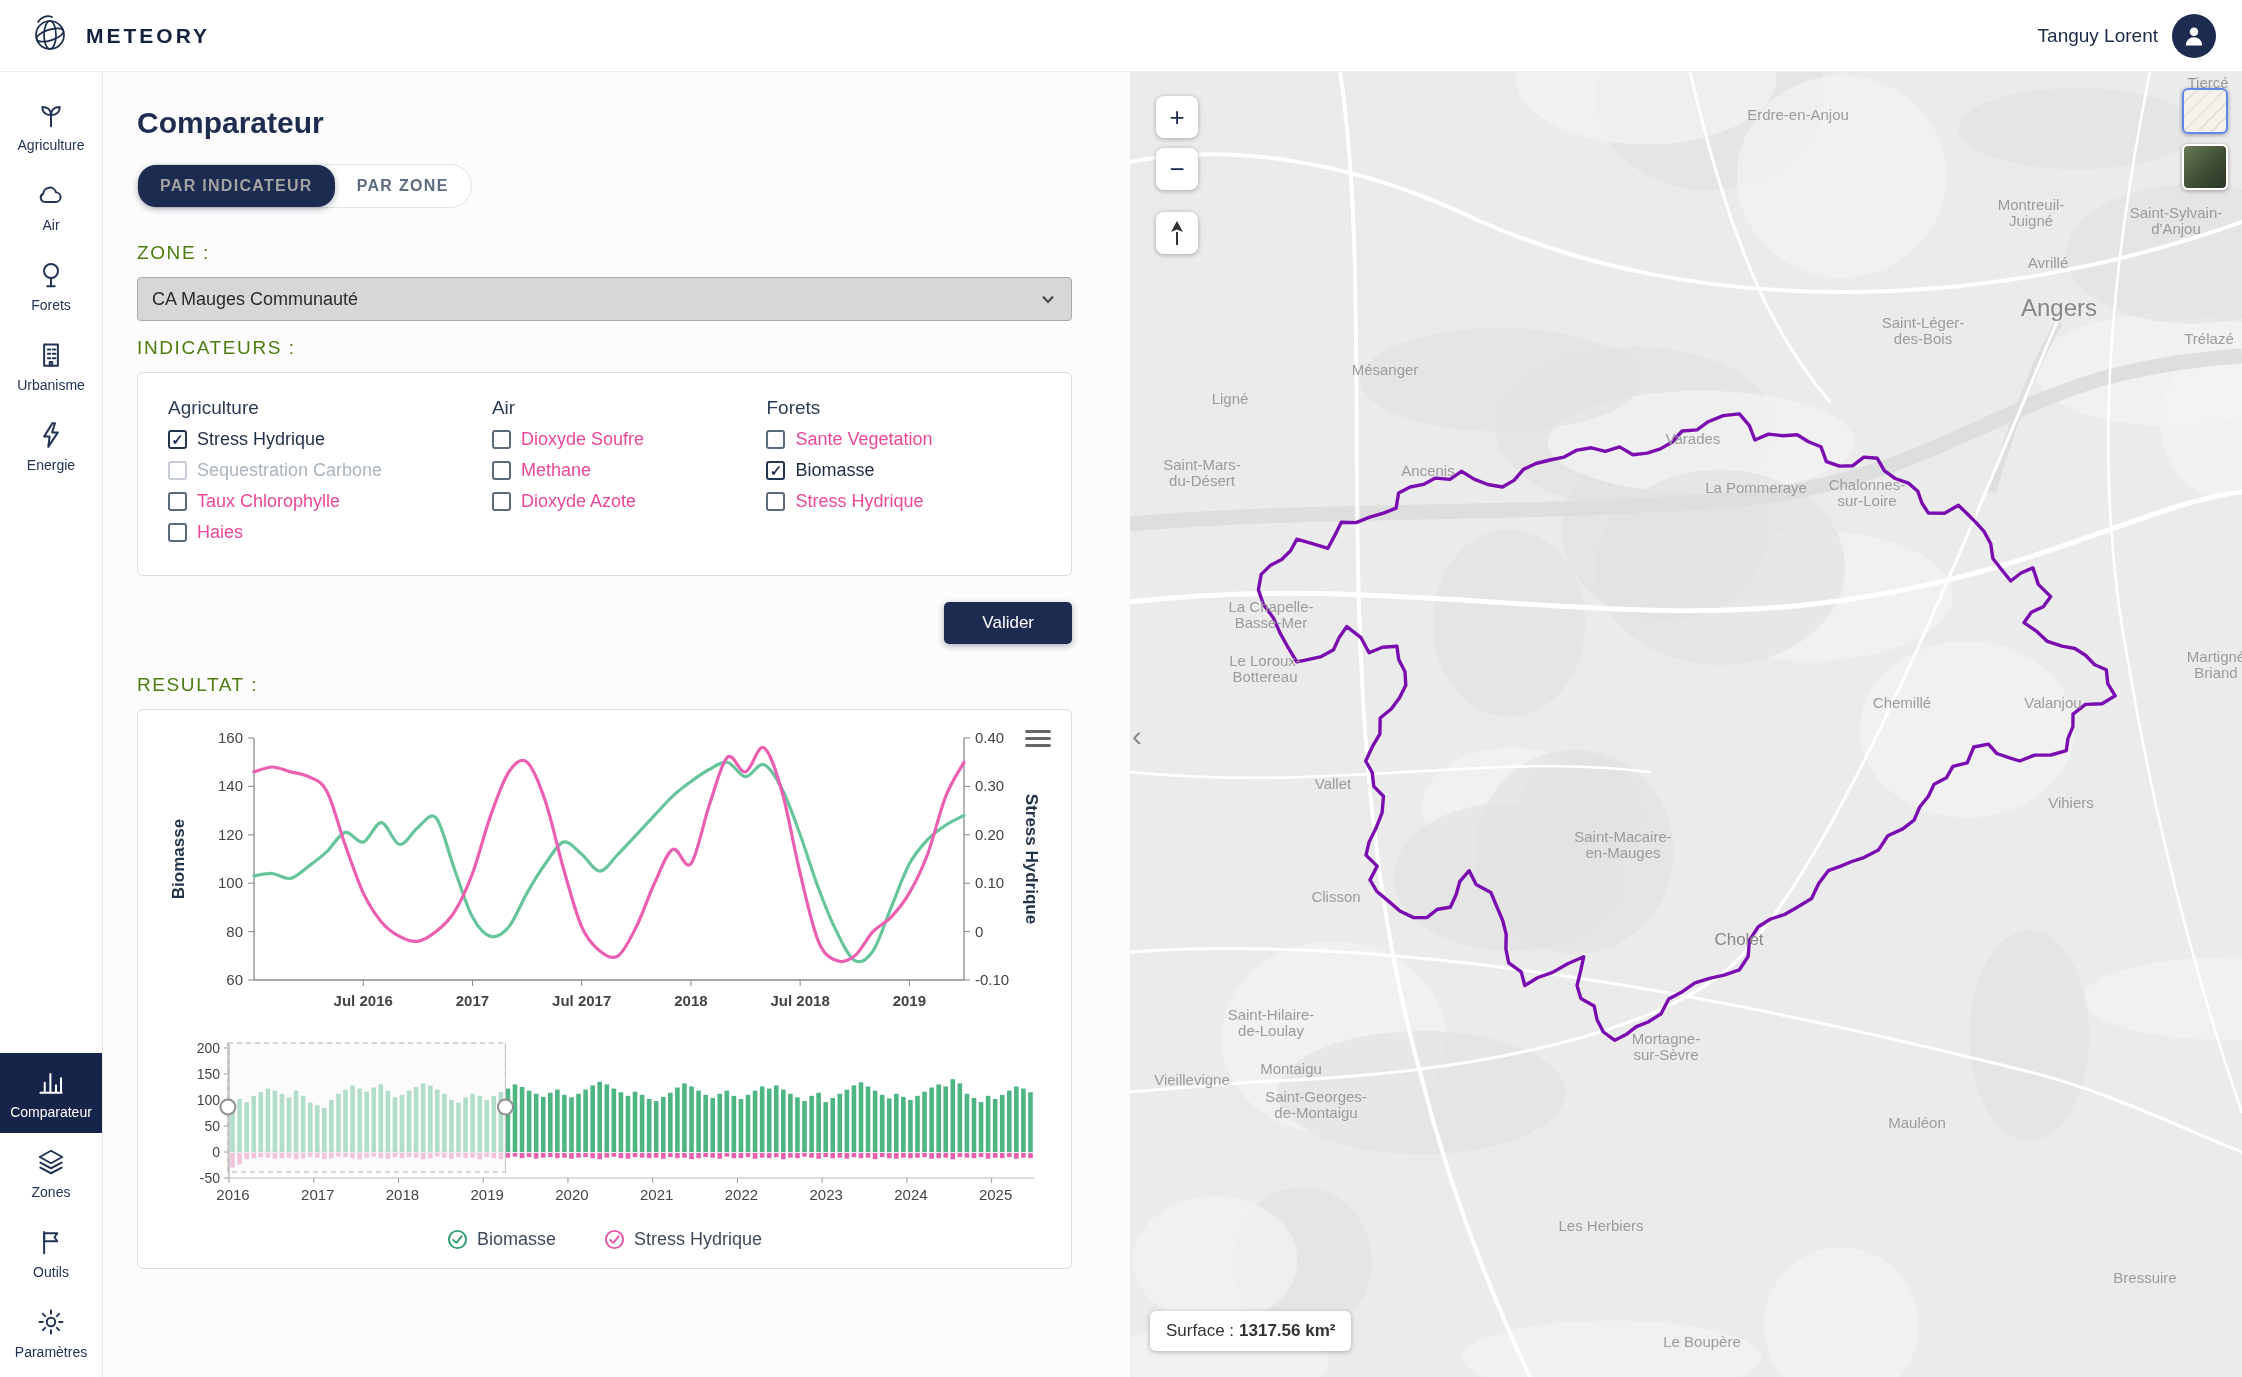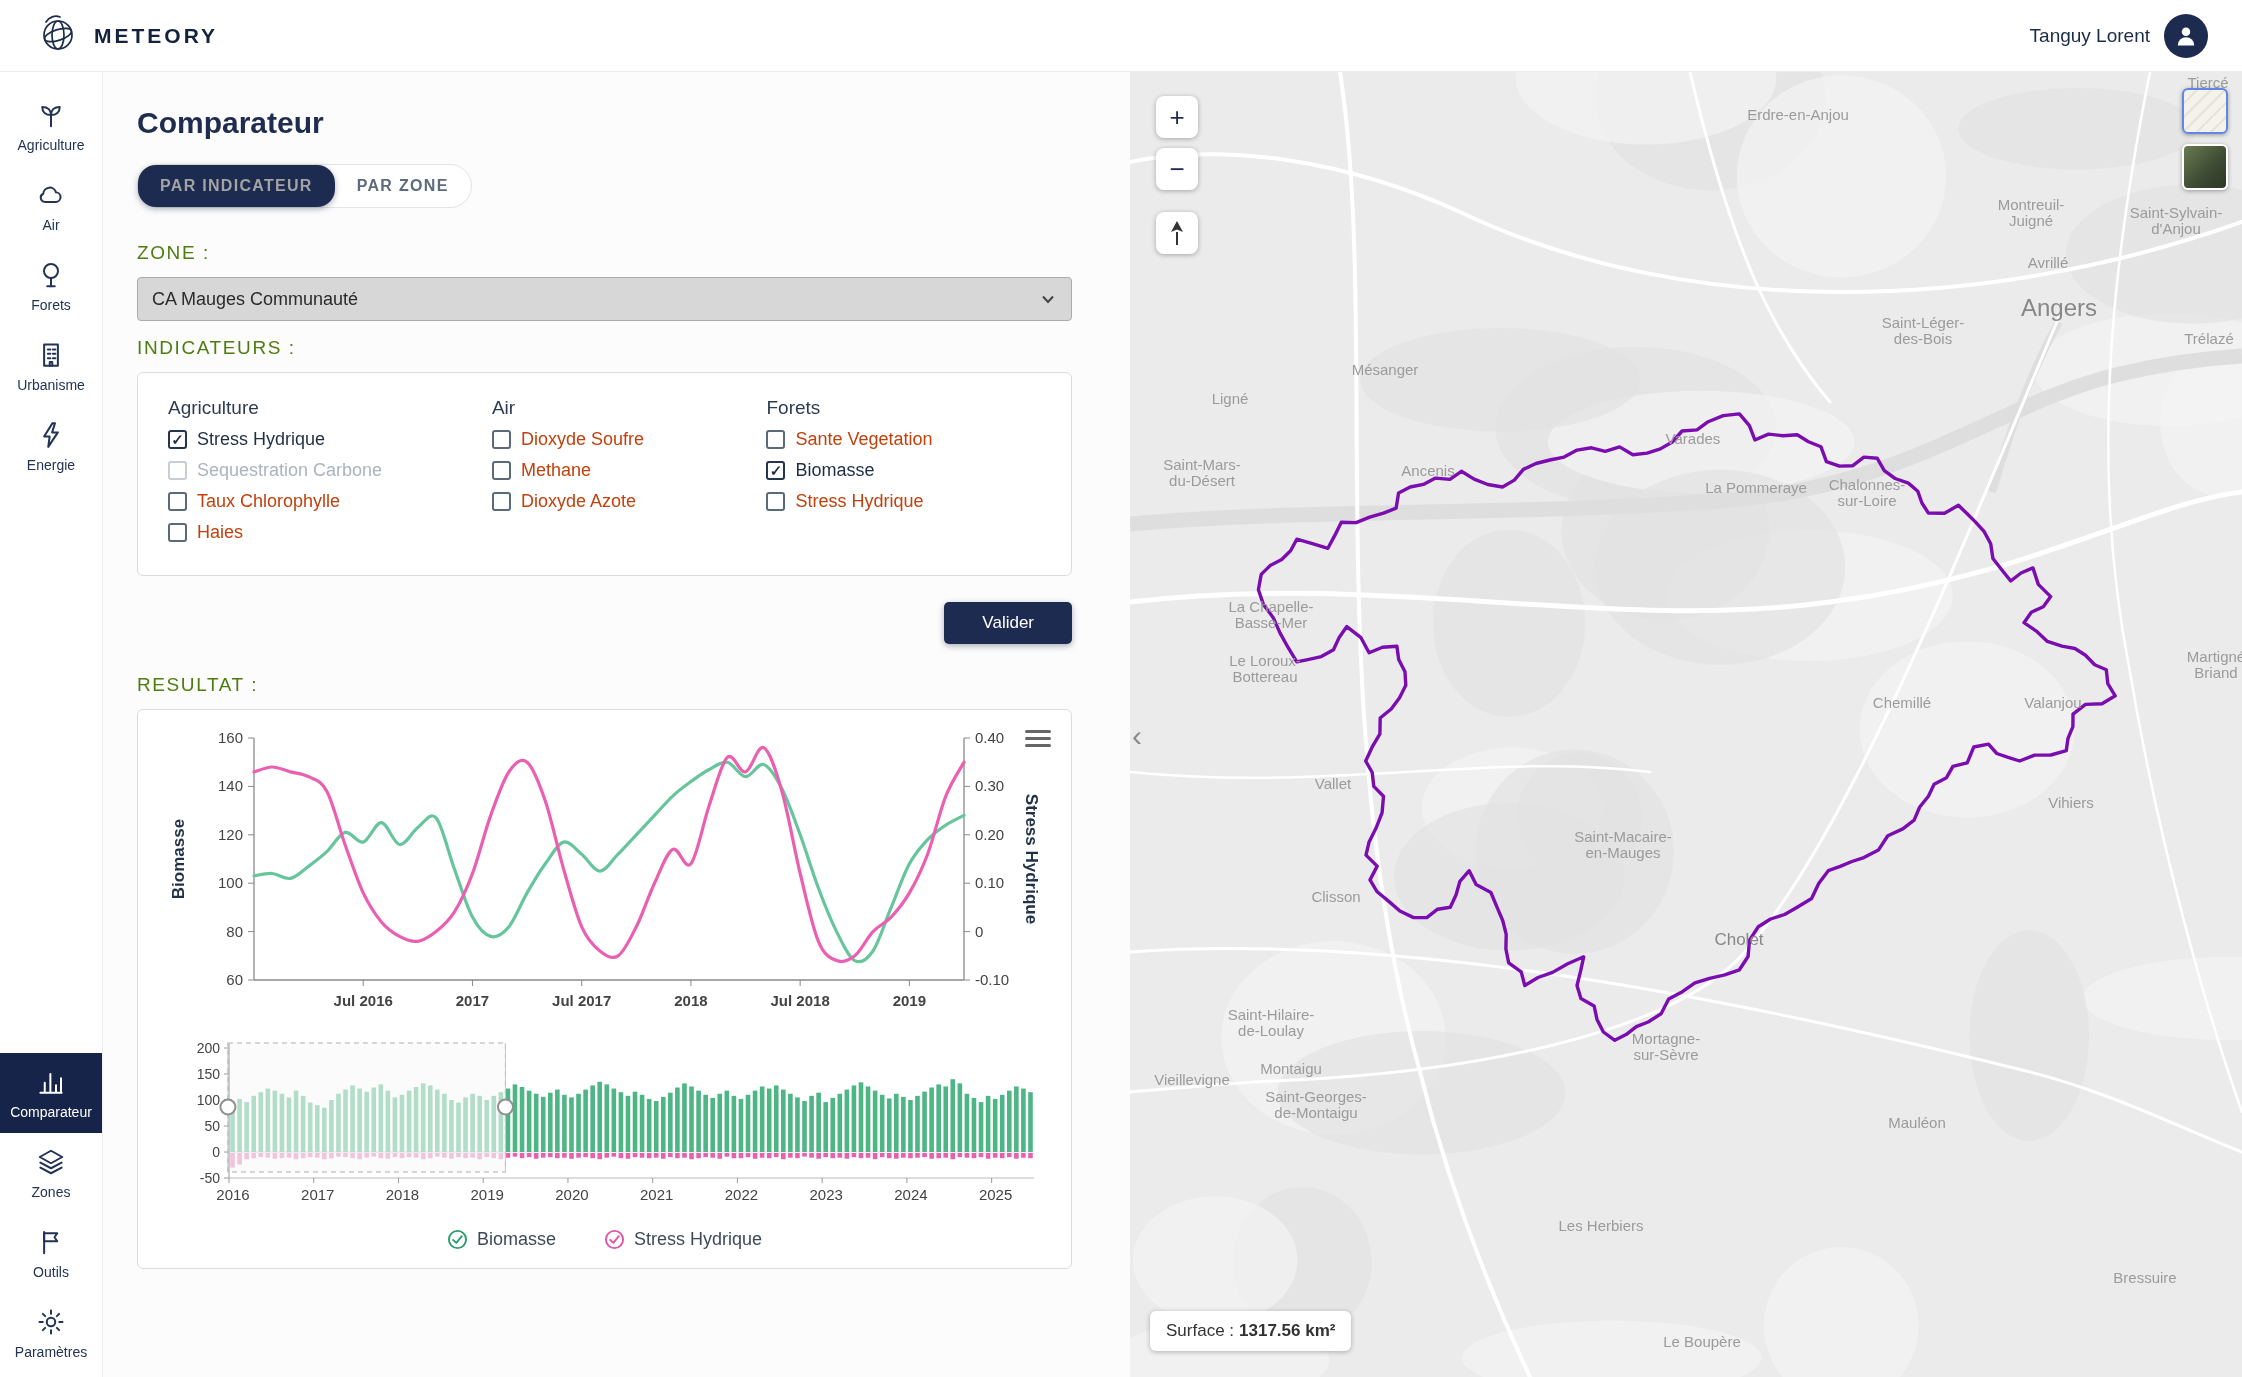--- a/index.html
+++ b/index.html
@@ -1,21 +1,21 @@
 <!DOCTYPE html>
 <html><head>
 <meta charset="utf-8">
 <style>
   * { margin:0; padding:0; box-sizing:border-box; }
   html,body { width:2242px; height:1377px; }
   body { font-family:"Liberation Sans", sans-serif; background:#fff; overflow:hidden; }
   .app { width:2242px; height:1377px; display:flex; flex-direction:column; overflow:hidden; }
 
   
-  header { height:72px; background:#fff; border-bottom:1px solid #ededed; display:flex; align-items:center; justify-content:space-between; padding:0 34px; flex:0 0 72px; z-index:5; }
+  header { height:72px; background:#fff; border-bottom:1px solid #ededed; display:flex; align-items:center; justify-content:space-between; padding:0 26px; flex:0 0 72px; z-index:5; }
   .brand { display:flex; align-items:center; gap:12px; }
   .brand svg { width:48px; height:48px; }
   .brand-name { font-size:21px; letter-spacing:3px; font-weight:700; color:#15223e; }
   .user { display:flex; align-items:center; gap:14px; font-size:19px; color:#1b2b4a; }
   .avatar { width:44px; height:44px; border-radius:50%; background:#1d2b50; display:flex; align-items:center; justify-content:center; cursor:pointer; }
   .avatar svg { width:30px; height:30px; }
 
   .body { flex:1; display:flex; min-height:0; }
 
   
@@ -31,21 +31,21 @@
   h1.page-title { font-size:30px; font-weight:700; color:#1e2c50; margin:4px 0 24px; }
   .tabs { display:inline-flex; align-items:center; border:1px solid #e4e4e4; border-radius:24px; background:#fff; margin-bottom:34px; }
   .tab { border:none; background:none; font-family:inherit; font-size:16px; font-weight:700; letter-spacing:1.3px; color:#5c6b7d; padding:12px 22px; cursor:pointer; }
   .tab.active { background:#1d2b50; color:#a3a3a3; border-radius:18px; box-shadow:0 2px 6px rgba(20,30,60,.35); }
   .section-label { font-size:19px; font-weight:400; letter-spacing:1.6px; color:#4d7c0f; margin-bottom:13px; }
   .select { width:935px; height:44px; background:#d7d7d7; border:1px solid #ababab; border-radius:4px; display:flex; align-items:center; justify-content:space-between; padding:0 14px; font-size:18px; color:#2b2b2b; cursor:pointer; margin-bottom:16px; }
   .select svg { width:18px; height:18px; stroke:#444; fill:none; stroke-width:2; }
   .box { width:935px; border:1px solid #dcdcdc; border-radius:6px; background:#fff; }
   .indicators { display:grid; grid-template-columns:1.18fr 1fr 1fr; padding:24px 30px 22px; }
   .grp-title { font-size:19px; font-weight:500; color:#2c3c54; margin-bottom:8px; }
-  .chk { display:flex; align-items:center; gap:10px; font-size:18px; color:#c2410c; margin:10px 0; cursor:pointer; }
+  .chk { display:flex; align-items:center; gap:10px; font-size:18px; color:#ec4899; margin:10px 0; cursor:pointer; }
   .chk .cbox { width:19px; height:19px; flex:0 0 19px; border:2px solid #5a6a7a; border-radius:3px; background:#fff; display:flex; align-items:center; justify-content:center; font-size:15px; font-weight:700; color:#1d2b50; line-height:1; }
   .chk.checked { color:#1f2e45; font-weight:500; }
   .chk.checked .cbox { border-color:#24344e; }
   .chk.disabled { color:#aab4be; cursor:default; }
   .chk.disabled .cbox { border-color:#c6cdd4; }
   .actions { width:935px; display:flex; justify-content:flex-end; margin:26px 0 30px; }
   .btn-primary { background:#1d2b50; color:#fff; border:none; border-radius:5px; font-family:inherit; font-size:17px; padding:11px 38px; cursor:pointer; box-shadow:0 2px 6px rgba(20,30,60,.35); }
   .result { position:relative; padding:14px 16px 18px; }
   .chart-menu { position:absolute; top:16px; right:20px; width:26px; cursor:pointer; }
   .chart-menu span { display:block; height:3px; background:#666; border-radius:2px; margin:4px 0; }

